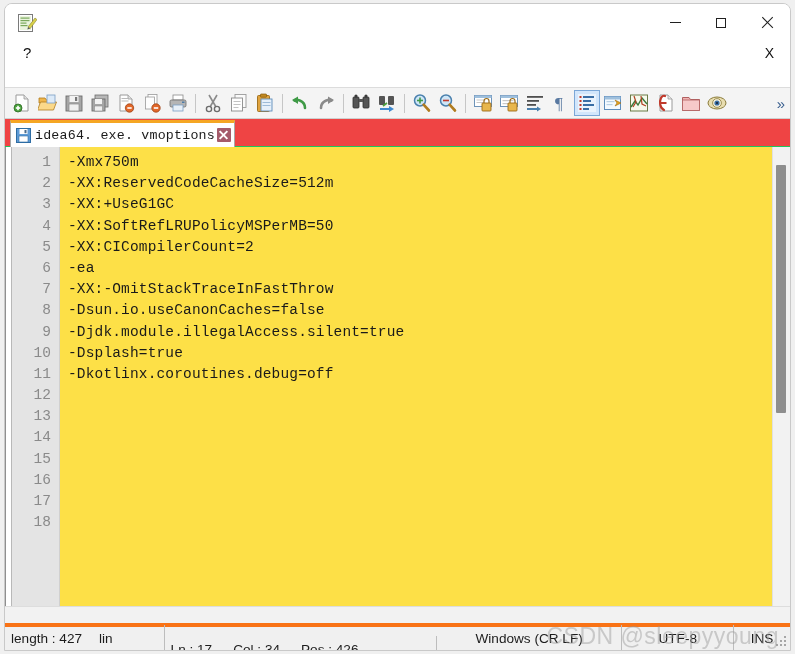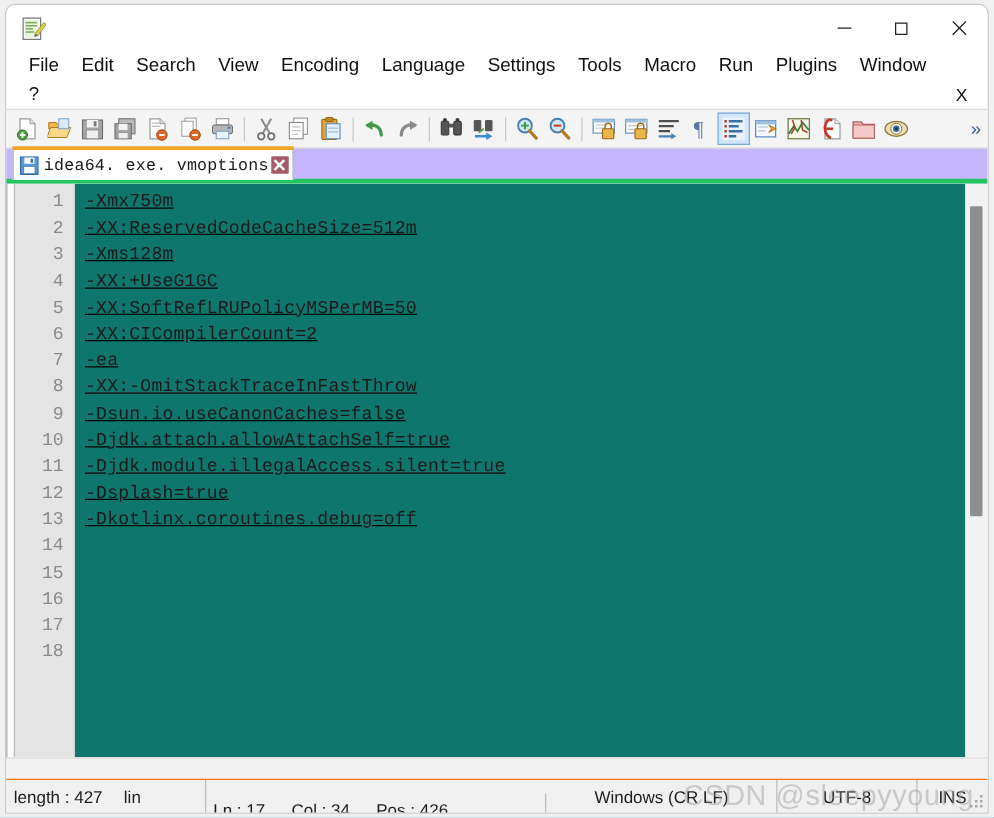--- a/index.html
+++ b/index.html
@@ -178,25 +178,25 @@
     font-size: 15px;
     color: #3a5f8f;
     cursor: default;
     font-family: "Liberation Sans", sans-serif;
   }
 
   
   .tabbar {
     height: 28px;
     min-height: 28px;
-    background: #c4b5fd;
+    background: #ef4444;
     display: flex;
     align-items: flex-end;
     padding-left: 5px;
-    border-bottom: 4px solid #22c55e;
+    border-bottom: 1px solid #22c55e;
     box-sizing: border-box;
   }
   .tab {
     height: 27px;
     display: flex;
     align-items: center;
     background: #ffffff;
     border: 1px solid #a8a8a8;
     border-bottom: none;
     border-top: 3px solid #f5a623;
@@ -272,22 +272,21 @@
     line-height: 21.2px;
     color: #8a8a8a;
     padding-right: 8px;
     height: 21.2px;
   }
   .code-area {
     flex: 1 1 auto;
     position: relative;
     padding-top: 5px;
     overflow: hidden;
-    background: #0f766e;
-    text-decoration: underline;
+    background: #fde047;
   }
   .code-line {
     font-family: "Liberation Mono", "DejaVu Sans Mono", monospace;
     font-size: 14.5px;
     line-height: 21.2px;
     height: 21.2px;
     color: #1a1a1a;
     white-space: pre;
     padding-left: 8px;
     letter-spacing: 0.15px;
@@ -325,21 +324,21 @@
     height: 10px;
     width: 0px;
     background: #c8c8c8;
   }
 
   
   .statusbar {
     height: 27px;
     min-height: 27px;
     background: #f0f0f0;
-    border-top: 1px solid #f97316;
+    border-top: 4px solid #f97316;
     display: flex;
     align-items: center;
     position: relative;
     box-sizing: border-box;
   }
   .sb-cell {
     height: 27px;
     display: flex;
     align-items: center;
     font-size: 13.6px;
@@ -411,34 +410,20 @@
         <div class="win-btn">
             <div class="glyph-max"></div>
           </div>
         <div class="win-btn close">
             <div class="glyph-close"></div>
           </div>
       </div>
     </div>
 
     <div class="menubar">
-      <div class="menurow" id="menu-row-1">
-          <div class="menuitem">File</div>
-          <div class="menuitem">Edit</div>
-          <div class="menuitem">Search</div>
-          <div class="menuitem">View</div>
-          <div class="menuitem">Encoding</div>
-          <div class="menuitem">Language</div>
-          <div class="menuitem">Settings</div>
-          <div class="menuitem">Tools</div>
-          <div class="menuitem">Macro</div>
-          <div class="menuitem">Run</div>
-          <div class="menuitem">Plugins</div>
-          <div class="menuitem">Window</div>
-        </div>
       <div class="menurow second">
         <div class="menuitem">?</div>
         <div class="menu-x">X</div>
       </div>
     </div>
 
     <div class="toolbar" id="toolbar">
         <div class="tb-btn" title="New">
           <span style="display: flex;">
             <svg width="20" height="20" viewBox="0 0 20 20">
@@ -747,28 +732,26 @@
           <div class="gutter-num">13</div>
           <div class="gutter-num">14</div>
           <div class="gutter-num">15</div>
           <div class="gutter-num">16</div>
           <div class="gutter-num">17</div>
           <div class="gutter-num">18</div>
         </div>
       <div class="code-area" id="code-area">
           <div class="code-line">-Xmx750m</div>
           <div class="code-line">-XX:ReservedCodeCacheSize=512m</div>
-          <div class="code-line">-Xms128m</div>
           <div class="code-line">-XX:+UseG1GC</div>
           <div class="code-line">-XX:SoftRefLRUPolicyMSPerMB=50</div>
           <div class="code-line">-XX:CICompilerCount=2</div>
           <div class="code-line">-ea</div>
           <div class="code-line">-XX:-OmitStackTraceInFastThrow</div>
           <div class="code-line">-Dsun.io.useCanonCaches=false</div>
-          <div class="code-line">-Djdk.attach.allowAttachSelf=true</div>
           <div class="code-line">-Djdk.module.illegalAccess.silent=true</div>
           <div class="code-line">-Dsplash=true</div>
           <div class="code-line">-Dkotlinx.coroutines.debug=off</div>
           <div class="code-line"></div>
           <div class="code-line"></div>
         </div>
       <div class="vscroll">
         <div class="vthumb" style="top:18px;height:248px;"></div>
       </div>
     </div>

